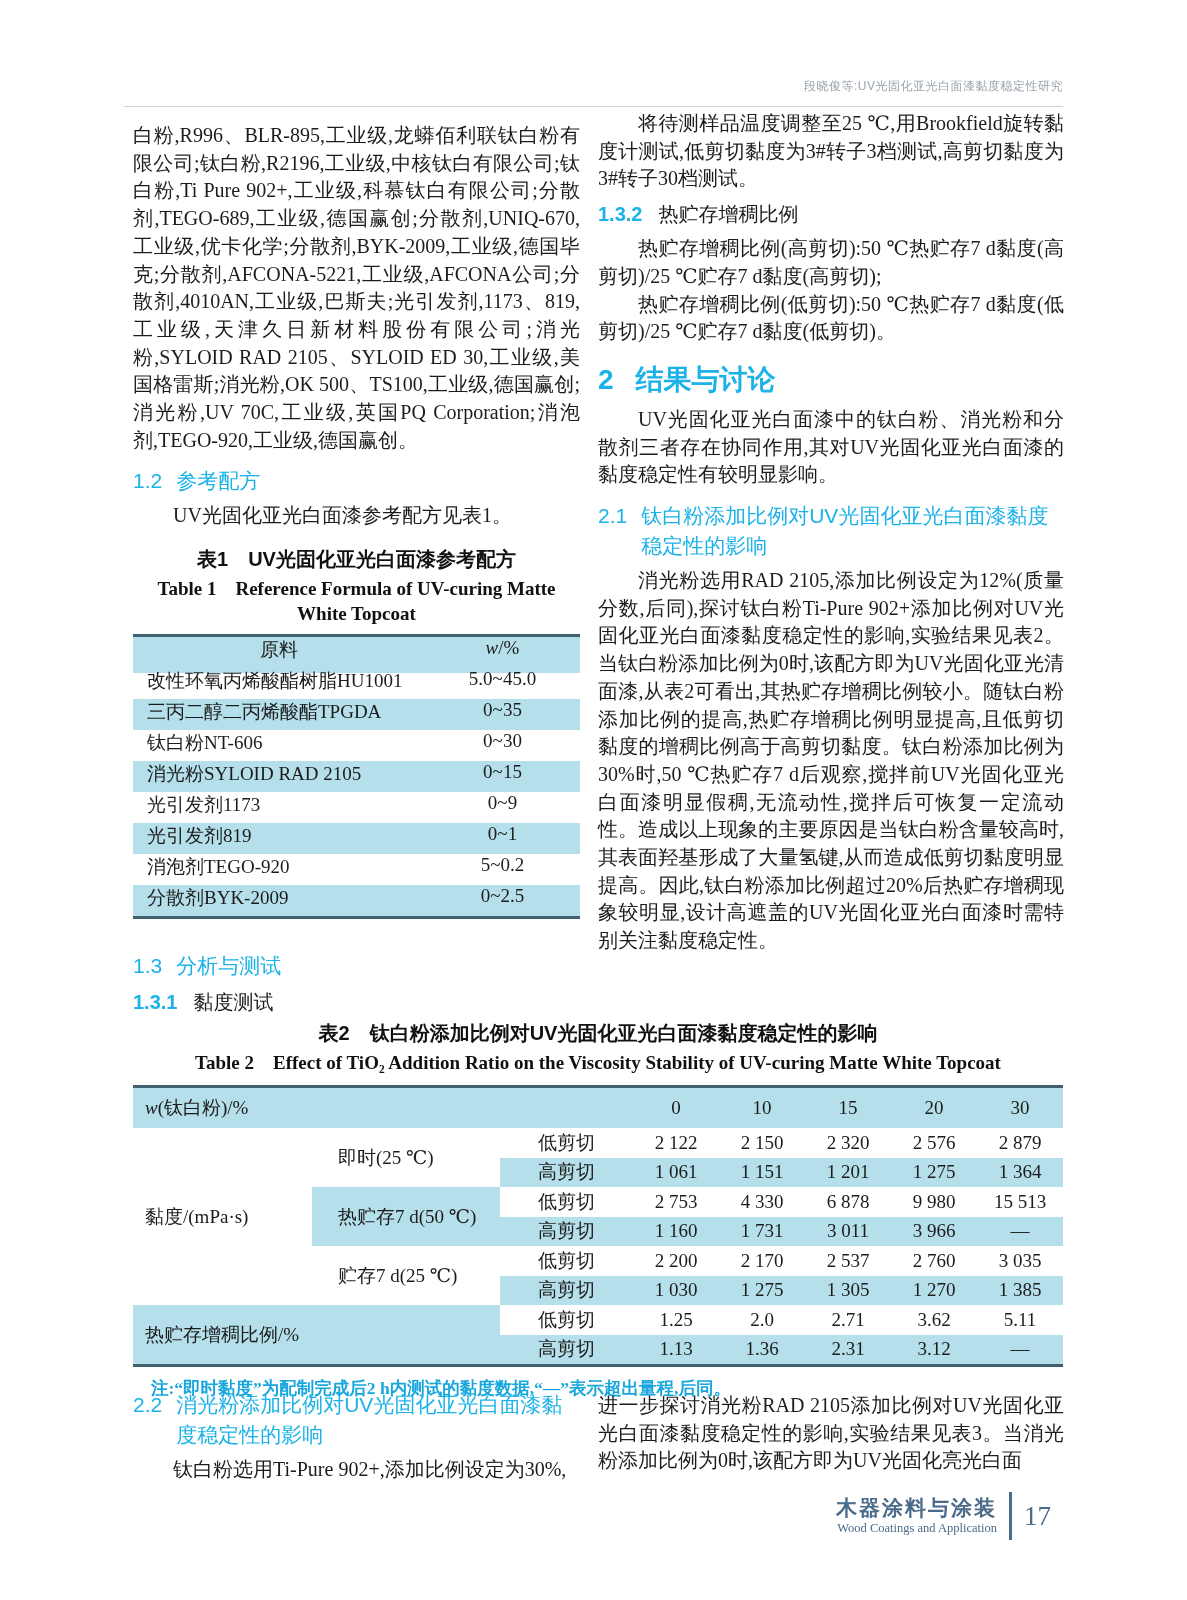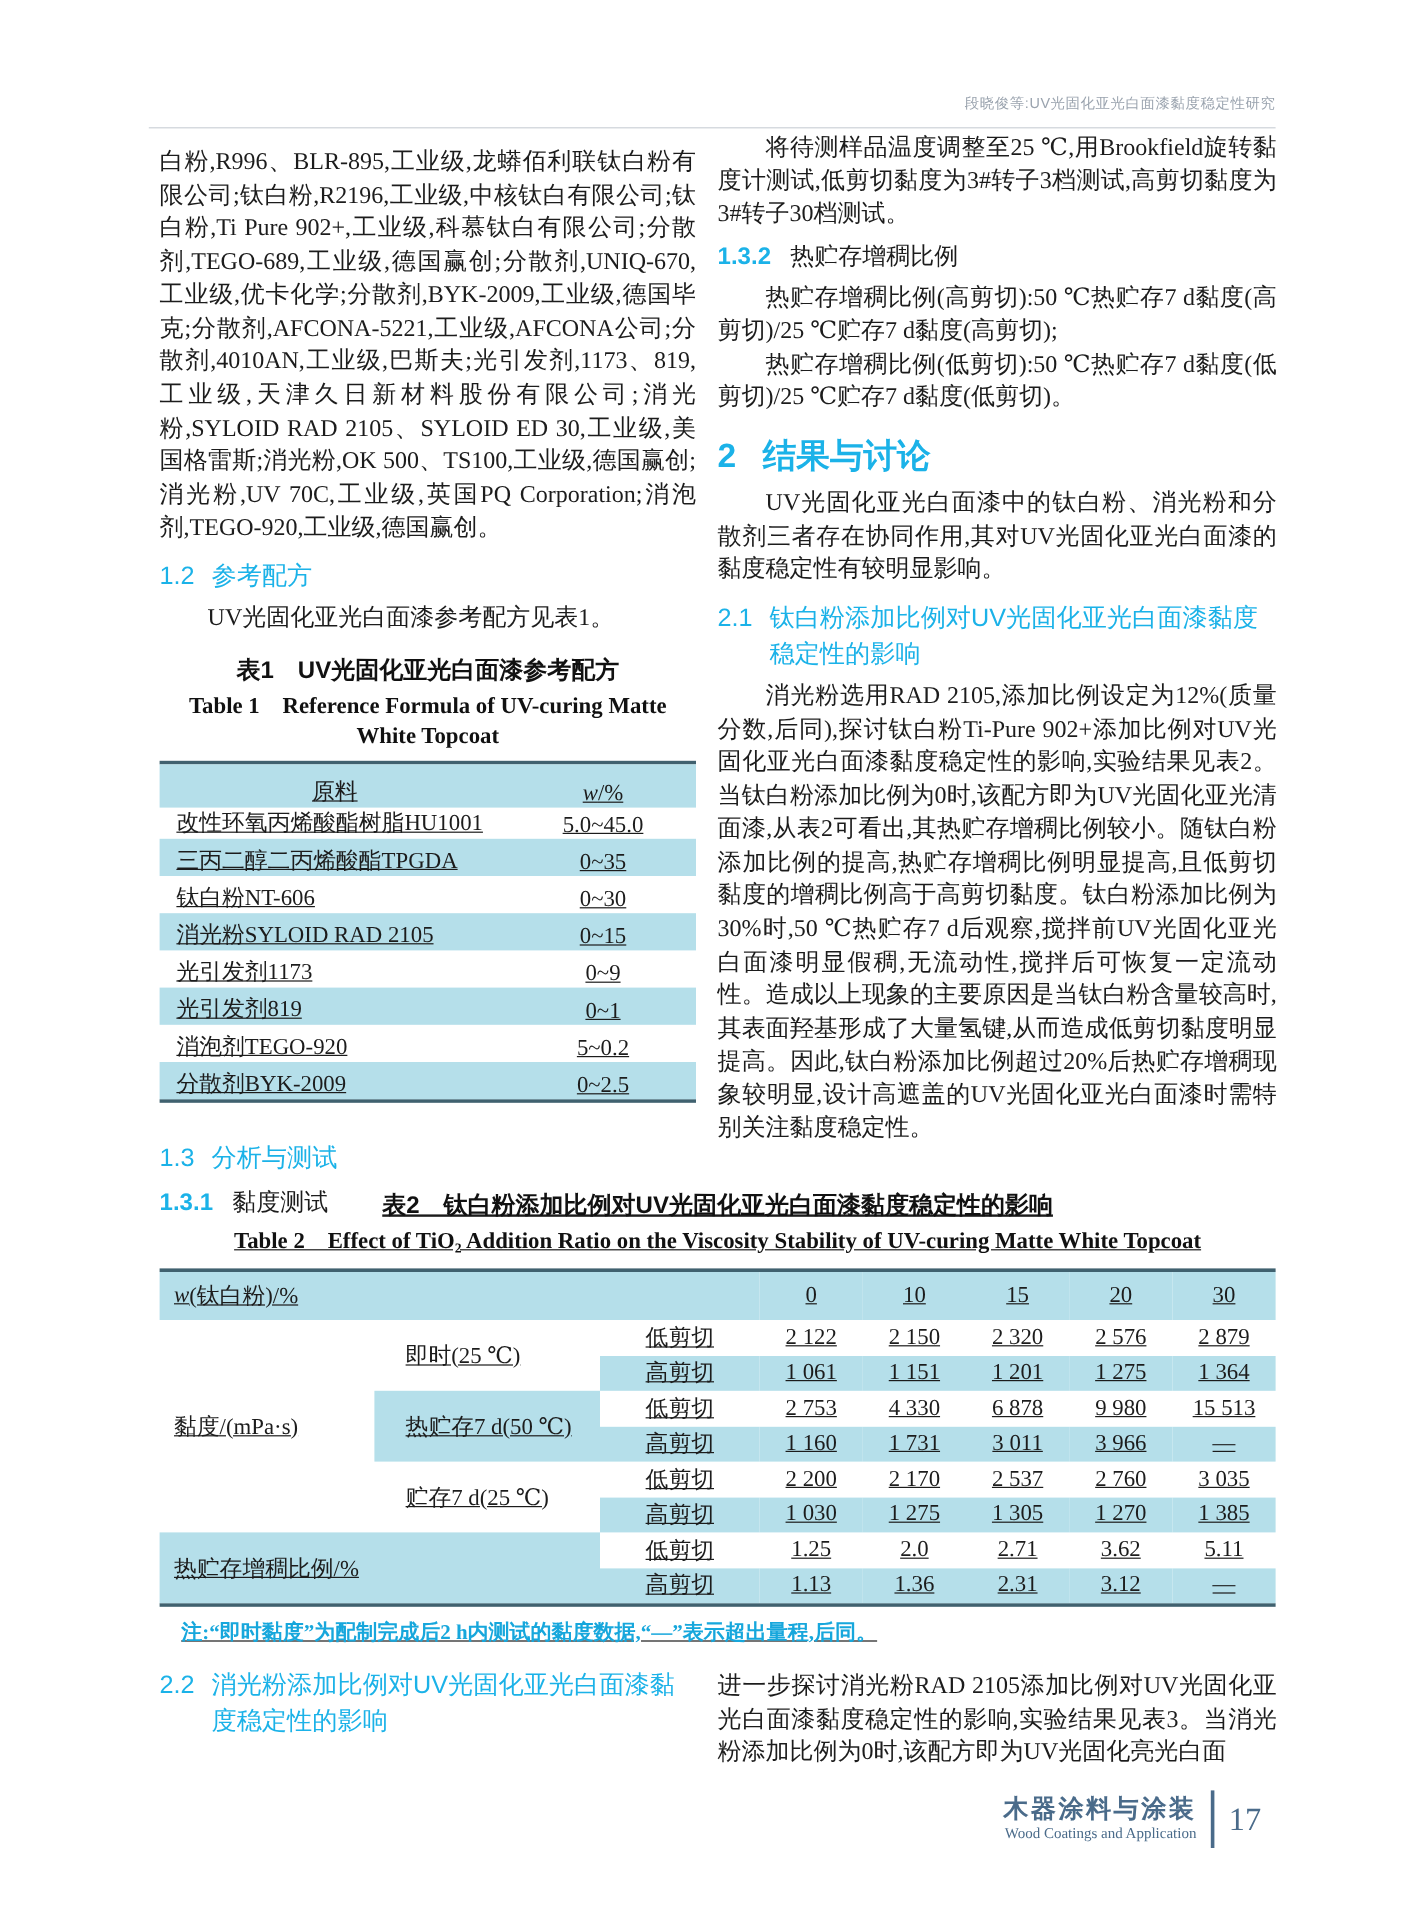--- a/index.html
+++ b/index.html
@@ -27,28 +27,28 @@
 
   .cap-cn{text-align:center;font-weight:bold;font-size:20px;line-height:26px;margin-top:16px;
           font-family:"Liberation Sans","DejaVu Sans",sans-serif;color:#111;}
   .cap-en{text-align:center;font-weight:bold;font-size:19px;line-height:25px;margin-top:4px;color:#111;}
 
   .it{font-style:italic;}
 
   
   .t1{display:grid;grid-template-columns:292px 155px;grid-auto-rows:31px;margin-top:8px;
       border-top:3px solid #40616f;border-bottom:3px solid #40616f;font-size:19px;}
-  .t1 > div{display:flex;align-items:flex-end;text-decoration:underline;}
+  .t1 > div{display:flex;align-items:flex-start;}
   .t1 .c{justify-content:center;}
   .t1 .l{padding-left:14px;}
   .t1 .hrow{height:36px;background:#b5dfea;}
   .t1 .blue{background:#b5dfea;}
 
   
-  .t2wrap{position:absolute;left:133px;top:992px;width:930px;text-decoration:underline;}
+  .t2wrap{position:absolute;left:133px;top:1020px;width:930px;}
   .t2{display:grid;grid-template-columns:179px 188px 133px 86px 86px 86px 86px 86px;
       grid-template-rows:40px repeat(8,29.5px);margin-top:10px;font-size:19px;
       border-top:3px solid #40616f;border-bottom:3px solid #40616f;}
   .t2 > div{display:flex;align-items:center;justify-content:center;}
   .t2 .lft{justify-content:flex-start;padding-left:12px;}
   .t2 .lft2{justify-content:flex-start;padding-left:26px;}
   .t2 .blue{background:#b5dfea;}
   .t2-note{margin-top:9px;padding-left:18px;color:#17a7dc;font-weight:bold;font-size:17.5px;}
 
   .bottom-left{position:absolute;left:133px;top:1378px;width:447px;}
@@ -221,20 +221,21 @@
     </div>
 
     <div class="t2-note">注:“即时黏度”为配制完成后2 h内测试的黏度数据,“—”表示超出量程,后同。</div>
   </div>
 
   <div class="bottom-left">
     <div class="h2c">
       <span class="num">2.2</span>
       <span>消光粉添加比例对UV光固化亚光白面漆黏度稳定性的影响</span>
     </div>
+    <p class="body-p ind">钛白粉选用Ti-Pure 902+,添加比例设定为30%,</p>
   </div>
 
   <div class="bottom-right">
     <p class="body-p">进一步探讨消光粉RAD 2105添加比例对UV光固化亚光白面漆黏度稳定性的影响,实验结果见表3。当消光粉添加比例为0时,该配方即为UV光固化亮光白面</p>
   </div>
 
   <div class="footer">
     <div class="jblock">
       <div class="jcn">木器涂料与涂装</div>
       <div class="jen">Wood Coatings and Application</div>

